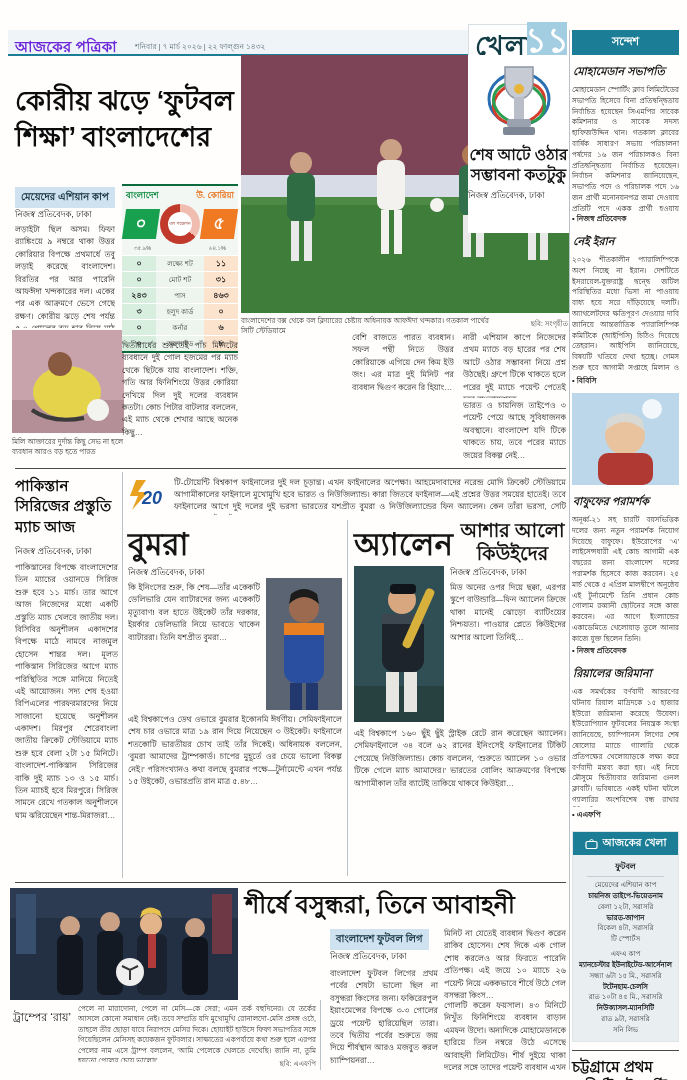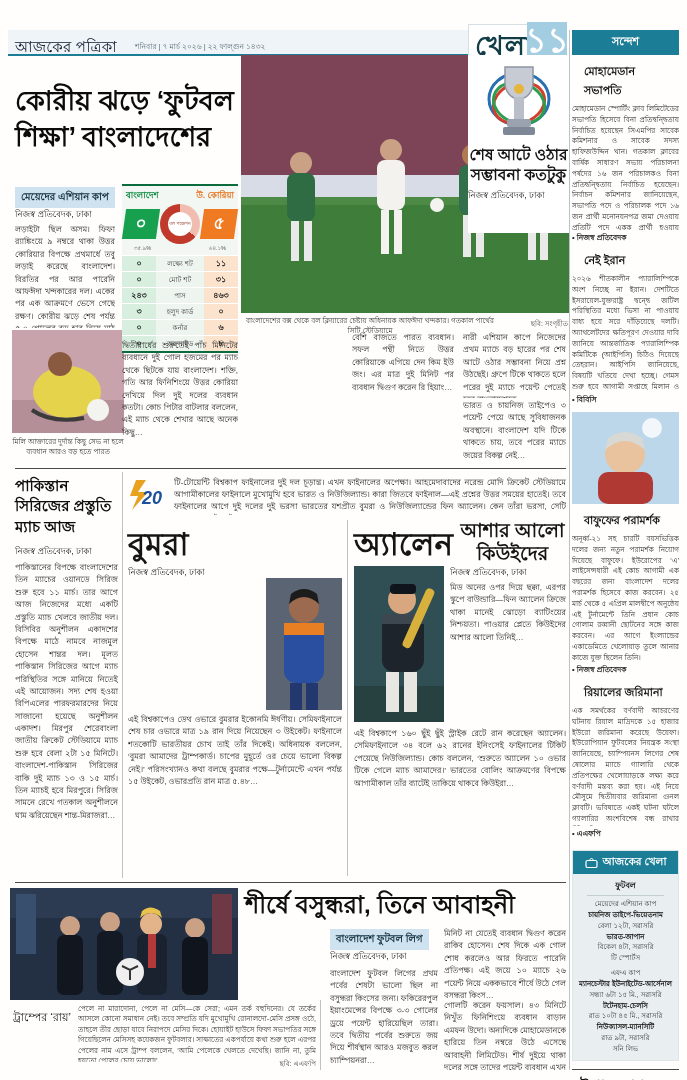--- a/index.html
+++ b/index.html
@@ -11,28 +11,28 @@
   .body-txt{font-size:8px;line-height:1.55;color:#232323;overflow:hidden;}
   .byline{font-size:8.5px;color:#222;}
   .kicker{background:#cfe2ef;color:#14323f;font-weight:bold;font-size:10px;padding:2px 6px;display:inline-block;}
   .hl{font-weight:bold;color:#0e0e0e;}
   .rule-dark{background:#4a4a4a;height:1px;}
   .rule-v{background:#b9c3c8;width:1px;}
   .credit{color:#444;font-size:7px;}
   .src{font-weight:bold;font-size:7.5px;color:#222;margin-top:2px;}
   
   .mast-band{background:#eef4f8;border-bottom:2px solid #1c7e96;}
-  .logo{color:#0f172a;font-weight:normal;font-size:15px;letter-spacing:.2px;}
+  .logo{color:#6d28d9;font-weight:bold;font-size:15px;letter-spacing:.2px;}
   .date{font-size:7.5px;color:#5a6a72;}
   .section-word{font-size:27px;font-weight:bold;color:#123d47;letter-spacing:1px;}
   .pagenum{background:#a3cde1;color:#ffffff;font-size:34px;font-weight:bold;display:flex;align-items:center;justify-content:center;}
   
   #sidebar{left:572px;top:30px;width:107px;}
   .sb-head{background:#1c7e96;color:#fff;text-align:center;font-weight:bold;font-size:11px;padding:3px 0;}
-  .sb-title{font-weight:bold;font-size:11px;margin:8px 12px 3px;}
+  .sb-title{font-weight:bold;font-size:11px;margin:8px 1px 3px;font-style:italic;}
   .sb-body{font-size:7.2px;line-height:1.5;text-align:justify;color:#2a2a2a;overflow:hidden;}
   .games-box{background:#e9efF1;border:1px solid #dfe6e8;}
   .games-head{background:#1c7e96;color:#fff;font-weight:bold;font-size:10.5px;text-align:center;padding:3px 0;display:flex;align-items:center;justify-content:center;gap:5px;}
   .g-line{font-size:7px;text-align:center;line-height:1.55;color:#333;}
   .g-bold{font-weight:bold;color:#111;}
   .g-sec{font-weight:bold;font-size:8px;text-align:center;margin-top:3px;}
   .g-rule{border-top:1px solid #c2ced2;margin:3px 10px;}
   
   .score-wrap{background:#f2f7f3;border-top:2px solid #0c6b3c;border-bottom:2px solid #0c6b3c;font-size:8px;}
   .score-teams{display:flex;justify-content:space-between;font-weight:bold;font-size:8.5px;padding:3px 4px 0;}
@@ -48,21 +48,21 @@
   .stat-row{display:flex;height:16px;border-top:1px solid #fff;}
   .stat-l{width:34px;background:#d8efdf;display:flex;align-items:center;justify-content:center;font-weight:bold;}
   .stat-m{flex:1;background:#eef5ef;display:flex;align-items:center;justify-content:center;font-size:7px;color:#333;}
   .stat-r{width:34px;background:#fce3cd;display:flex;align-items:center;justify-content:center;font-weight:bold;}
   
   .lead-hl{font-size:27px;line-height:1.32;font-weight:bold;color:#0b0b0b;}
   .q-hl{font-size:15.5px;line-height:1.3;font-weight:bold;text-align:center;}
   .mid-hl-big{font-size:31px;font-weight:bold;}
   .mid-hl-small{font-size:19px;font-weight:bold;line-height:1.2;}
   .strap{font-size:8px;line-height:1.5;color:#222;text-align:justify;}
-  .caption{font-size:7.2px;line-height:1.45;color:#333;text-align:center;}
+  .caption{font-size:7.2px;line-height:1.45;color:#333;}
   .cap-label{font-weight:normal;font-size:11px;line-height:1.3;text-align:center;color:#111;}
   .photo{display:block;}
 </style>
 </head>
 <body>
 
 <div id="page">
 
   <div class="abs mast-band" style="left:8px;top:30px;width:558px;height:26px;"></div>
   <div class="abs logo" style="left:15px;top:35px;">আজকের পত্রিকা</div>
@@ -195,20 +195,21 @@
   <svg class="abs photo" style="left:128px;top:478px;" width="40" height="34">
     <polygon points="8,2 18,2 10,14 20,14 4,32 10,18 2,18" fill="#e8a21f"></polygon>
     <text x="14" y="26" font-size="18" font-weight="bold" font-style="italic" fill="#1c4f9c" font-family="Liberation Sans, sans-serif">20</text>
   </svg>
   <div class="abs strap" style="left:174px;top:477px;width:392px;height:38px;overflow:hidden;">টি-টোয়েন্টি বিশ্বকাপ ফাইনালের দুই দল চূড়ান্ত। এখন ফাইনালের অপেক্ষা। আহমেদাবাদের নরেন্দ্র মোদি ক্রিকেট স্টেডিয়ামে আগামীকালের ফাইনালে মুখোমুখি হবে ভারত ও নিউজিল্যান্ড। কারা জিতবে ফাইনাল—এই প্রশ্নের উত্তর সময়ের হাতেই। তবে ফাইনালের আগে দুই দলের দুই ভরসা ভারতের যশপ্রীত বুমরা ও নিউজিল্যান্ডের ফিন অ্যালেন। কেন তাঁরা ভরসা, সেটি দেখানোর চেষ্টা এই লেখায়।</div>
 
   <div class="abs" style="left:128px;top:520px;width:214px;display:flex;gap:6px;align-items:flex-start;">
     <span class="mid-hl-big">বুমরা</span>
   </div>
   <div class="abs byline" style="left:128px;top:566px;">নিজস্ব প্রতিবেদক, ঢাকা</div>
+  <div class="abs body-txt just" style="left:128px;top:582px;width:132px;height:128px;">কি ইনিংসের শুরু, কি শেষ—তাঁর একেকটি ডেলিভারি যেন ব্যাটারদের জন্য একেকটি মৃত্যুবাণ! বল হাতে উইকেট তাঁর দরকার, ইয়র্কার ডেলিভারি নিয়ে ভাবতে থাকেন ব্যাটাররা। তিনি যশপ্রীত বুমরা…</div>
   <svg class="abs photo" style="left:266px;top:578px;" width="76" height="132">
     <rect width="76" height="132" fill="#5a6472"></rect>
     <circle cx="38" cy="30" r="15" fill="#9c6b4f"></circle>
     <path d="M23 26 q15 -14 30 0 l-2 -10 q-13 -10 -26 0 z" fill="#1c1c1c"></path>
     <rect x="18" y="45" width="40" height="60" rx="12" fill="#2b4fa0"></rect>
     <rect x="18" y="45" width="40" height="12" fill="#e87f22"></rect>
     <rect x="24" y="105" width="12" height="27" fill="#23386e"></rect>
     <rect x="40" y="105" width="12" height="27" fill="#23386e"></rect>
   </svg>
   <div class="abs body-txt just" style="left:128px;top:714px;width:214px;height:160px;">এই বিশ্বকাপেও ডেথ ওভারে বুমরার ইকোনমি ঈর্ষণীয়। সেমিফাইনালে শেষ চার ওভারে মাত্র ১৯ রান দিয়ে নিয়েছেন ৩ উইকেট। ফাইনালে শতকোটি ভারতীয়র চোখ তাই তাঁর দিকেই। অধিনায়ক বললেন, ‘বুমরা আমাদের ট্রাম্পকার্ড। চাপের মুহূর্তে ওর চেয়ে ভালো বিকল্প নেই।’ পরিসংখ্যানও কথা বলছে বুমরার পক্ষে—টুর্নামেন্টে এখন পর্যন্ত ১৫ উইকেট, ওভারপ্রতি রান মাত্র ৫.৪৮…</div>

